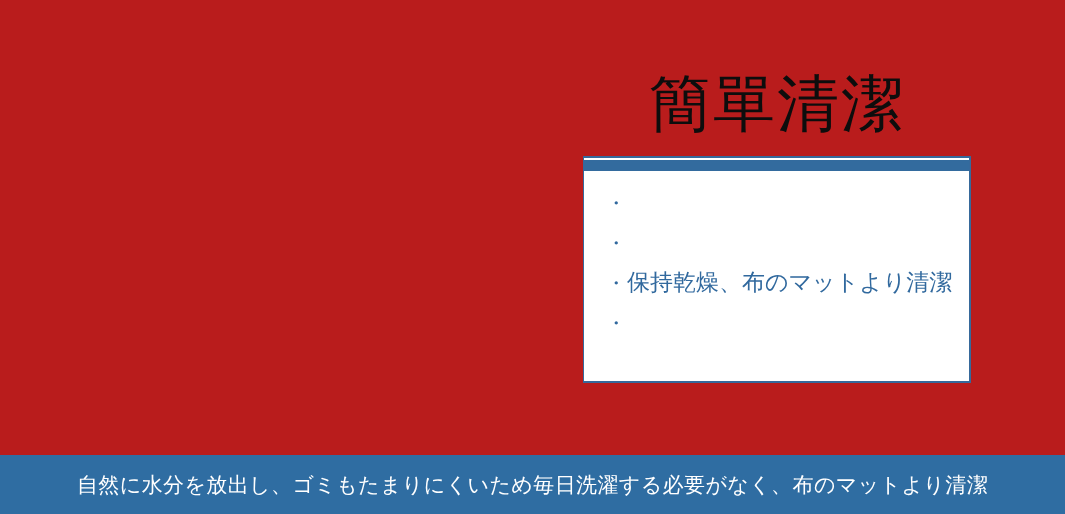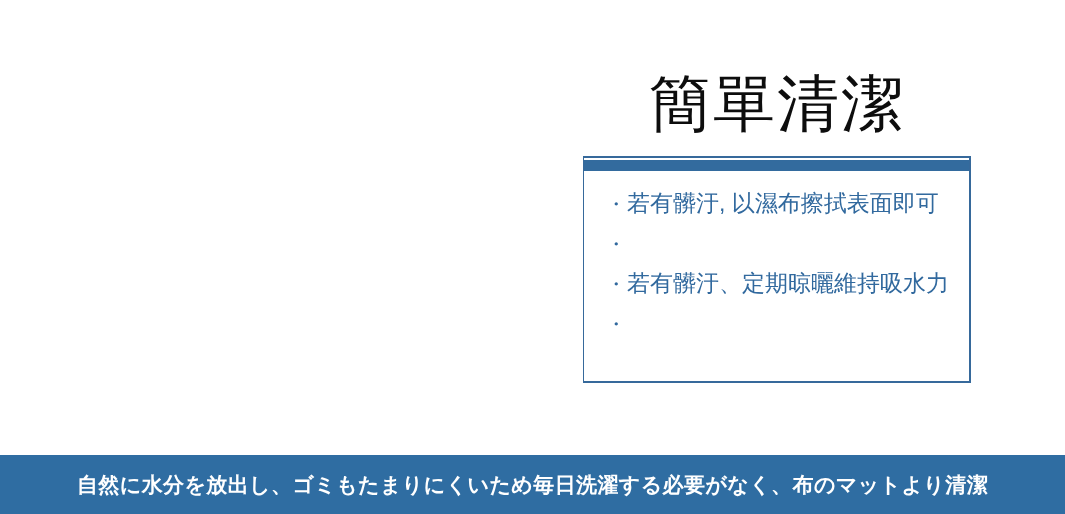--- a/index.html
+++ b/index.html
@@ -12,21 +12,21 @@
     background: #eaeaea;
     font-family: "Liberation Sans", sans-serif;
     overflow: hidden;
     position: relative;
   }
 
   .slide {
     position: relative;
     width: 1065px;
     height: 514px;
-    background: #ffffff;
+    background: #b91c1c;
   }
 
   
   .title {
     position: absolute;
     left: 583px;
     top: 66px;
     width: 388px;
     text-align: center;
     font-family: "Liberation Serif", "DejaVu Serif", serif;
@@ -99,21 +99,21 @@
     width: 1065px;
     height: 59px;
     background: #2f6da2;
     display: flex;
     align-items: center;
     justify-content: center;
   }
 
   .banner-text {
     font-family: "Liberation Serif", "DejaVu Serif", serif;
-    font-weight: bold;
+    font-weight: normal;
     font-size: 21px;
     line-height: 30px;
     color: #ffffff;
     letter-spacing: 0.4px;
     white-space: nowrap;
   }
 </style>
 </head>
 <body>
 
@@ -122,30 +122,29 @@
   <div class="title">簡單清潔</div>
 
   <div class="content-box">
 
     <div class="accent-bar"></div>
 
     <div class="bullet-list">
 
       <div class="bullet-item">
         <span class="bullet-dot">・</span>
-        <span class="bullet-text">若有髒汙, 以濕布擦拭表面即可</span>
       </div>
 
       <div class="bullet-item">
         <span class="bullet-dot">・</span>
       </div>
 
       <div class="bullet-item">
         <span class="bullet-dot">・</span>
-        <span class="bullet-text">若有髒汙、定期晾曬維持吸水力</span>
+        <span class="bullet-text">保持乾燥、布のマットより清潔</span>
       </div>
 
       <div class="bullet-item">
         <span class="bullet-dot">・</span>
       </div>
 
     </div>
   </div>
 
   <div class="banner">

